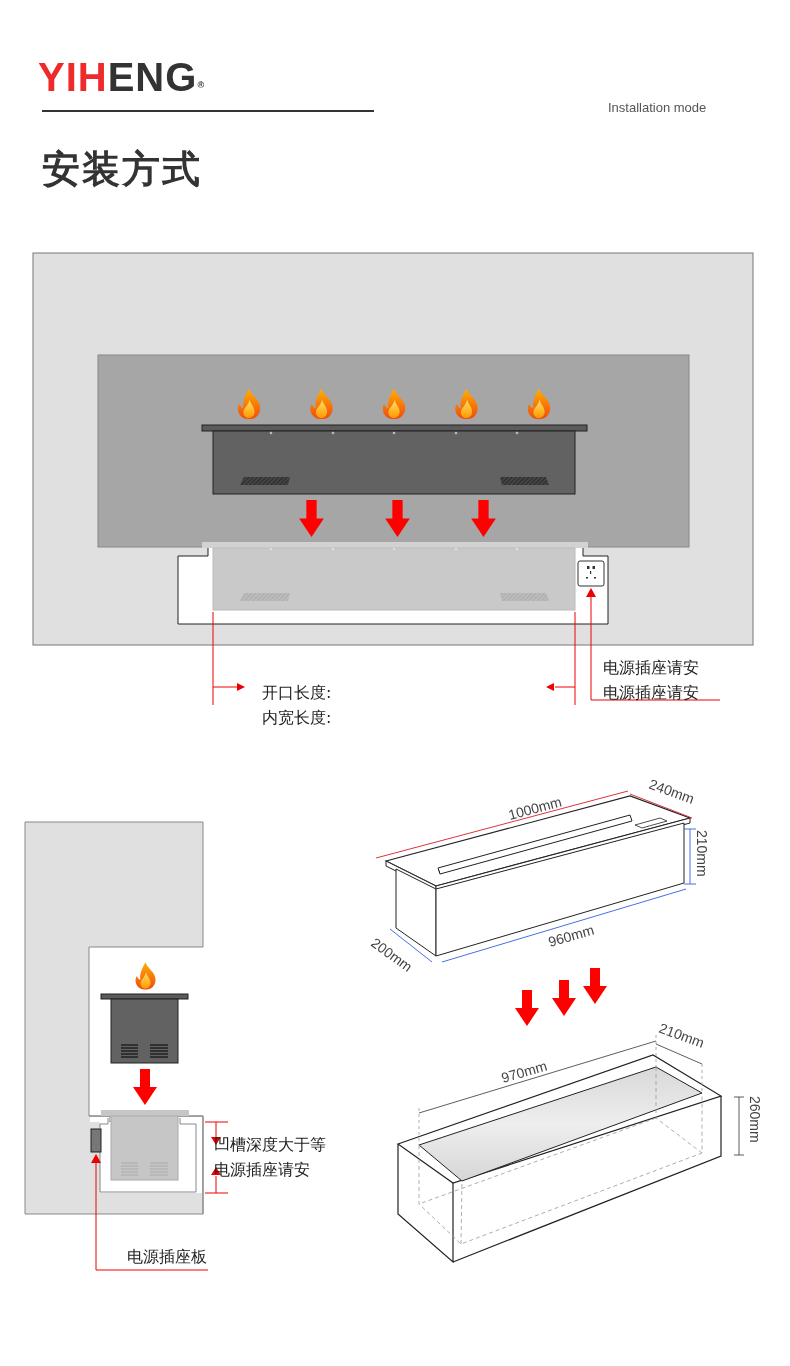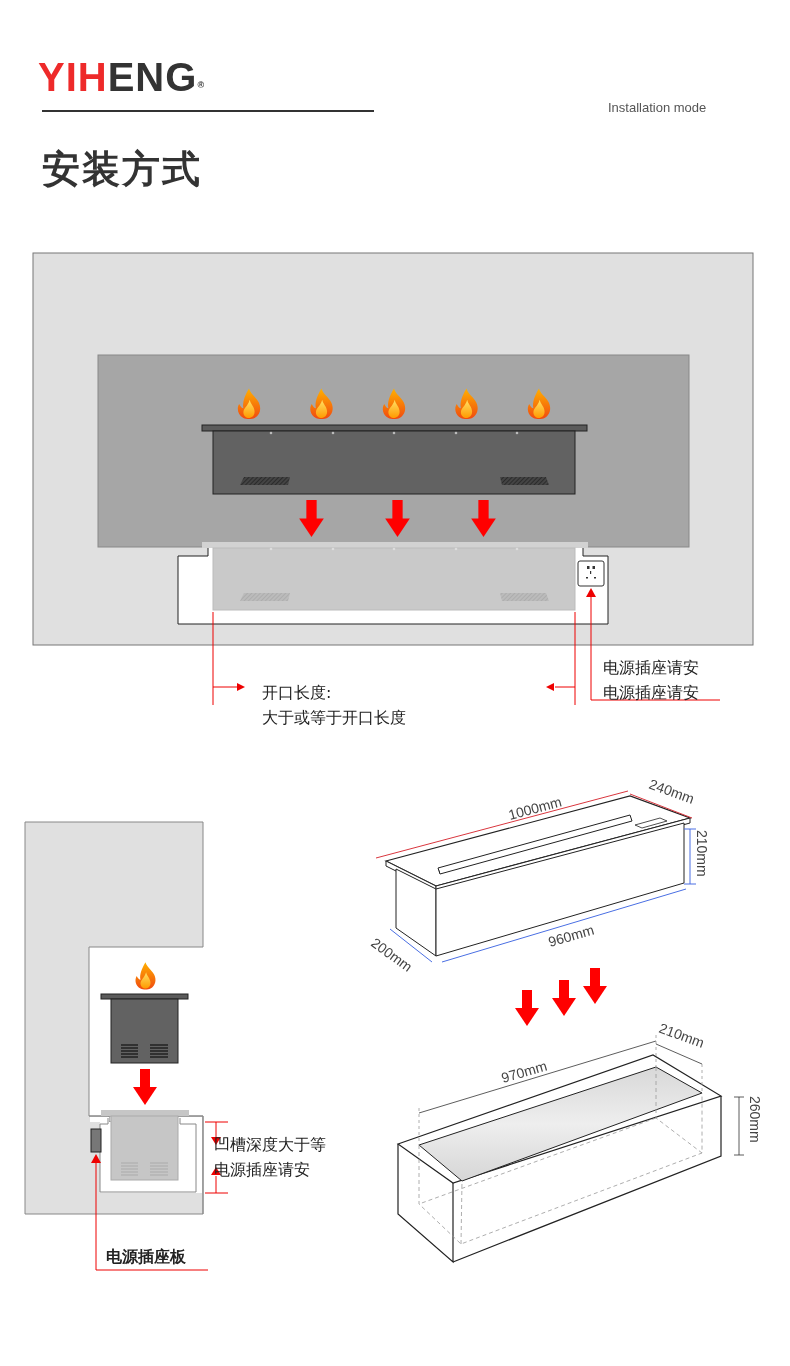--- a/index.html
+++ b/index.html
@@ -244,23 +244,23 @@
   <text x="697" y="830" transform="rotate(90 697 830)" font-size="14" fill="#444" font-family="Liberation Sans, sans-serif">210mm</text>
   <text x="550" y="947" transform="rotate(-16 550 947)" font-size="14" fill="#444" font-family="Liberation Sans, sans-serif">960mm</text>
   <text x="370" y="945" transform="rotate(36 370 945)" font-size="14" fill="#444" font-family="Liberation Sans, sans-serif">200mm</text>
   <text x="503" y="1083" transform="rotate(-16 503 1083)" font-size="14" fill="#444" font-family="Liberation Sans, sans-serif">970mm</text>
   <text x="658" y="1032" transform="rotate(20 658 1032)" font-size="14" fill="#444" font-family="Liberation Sans, sans-serif">210mm</text>
   <text x="750" y="1096" transform="rotate(90 750 1096)" font-size="14" fill="#444" font-family="Liberation Sans, sans-serif">260mm</text>
 </svg>
 
 <div class="abs note" style="left:262px; top:660px;margin-top:20px;">
   <div>开口长度:</div>
-  <div>大于或等于开口长度</div>
+  <div>内宽长度:</div>
 </div>
 <div class="abs note" style="left:603px; top:655px;font-family:Liberation Serif, serif;">
   <div>电源插座请安</div>
   <div>电源插座请安</div>
 </div>
 <div class="abs note" style="left:214px; top:1132px;">
   <div>凹槽深度大于等</div>
   <div>电源插座请安</div>
 </div>
-<div class="abs note" style="left:106px; top:1244px;font-weight:bold;">电源插座板</div>
+<div class="abs note" style="left:127px; top:1244px;">电源插座板</div>
 
 </body></html>

